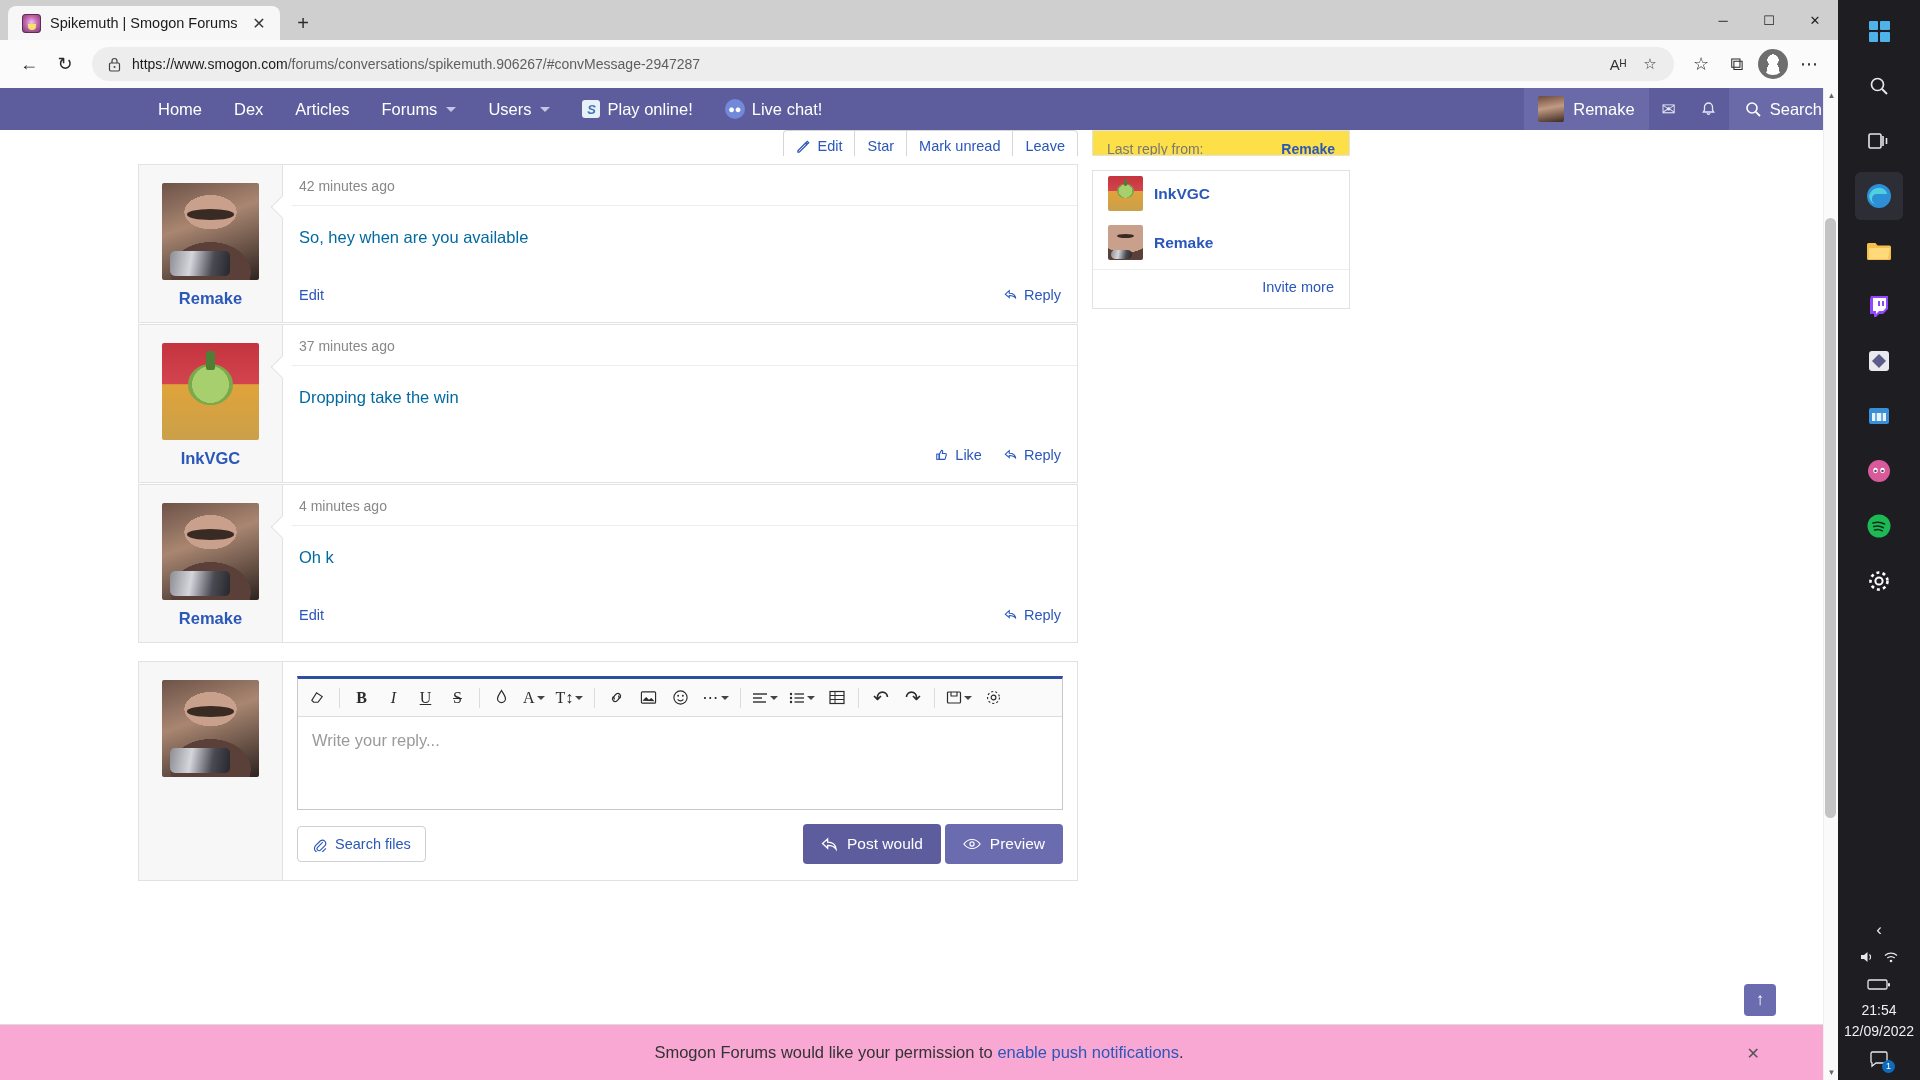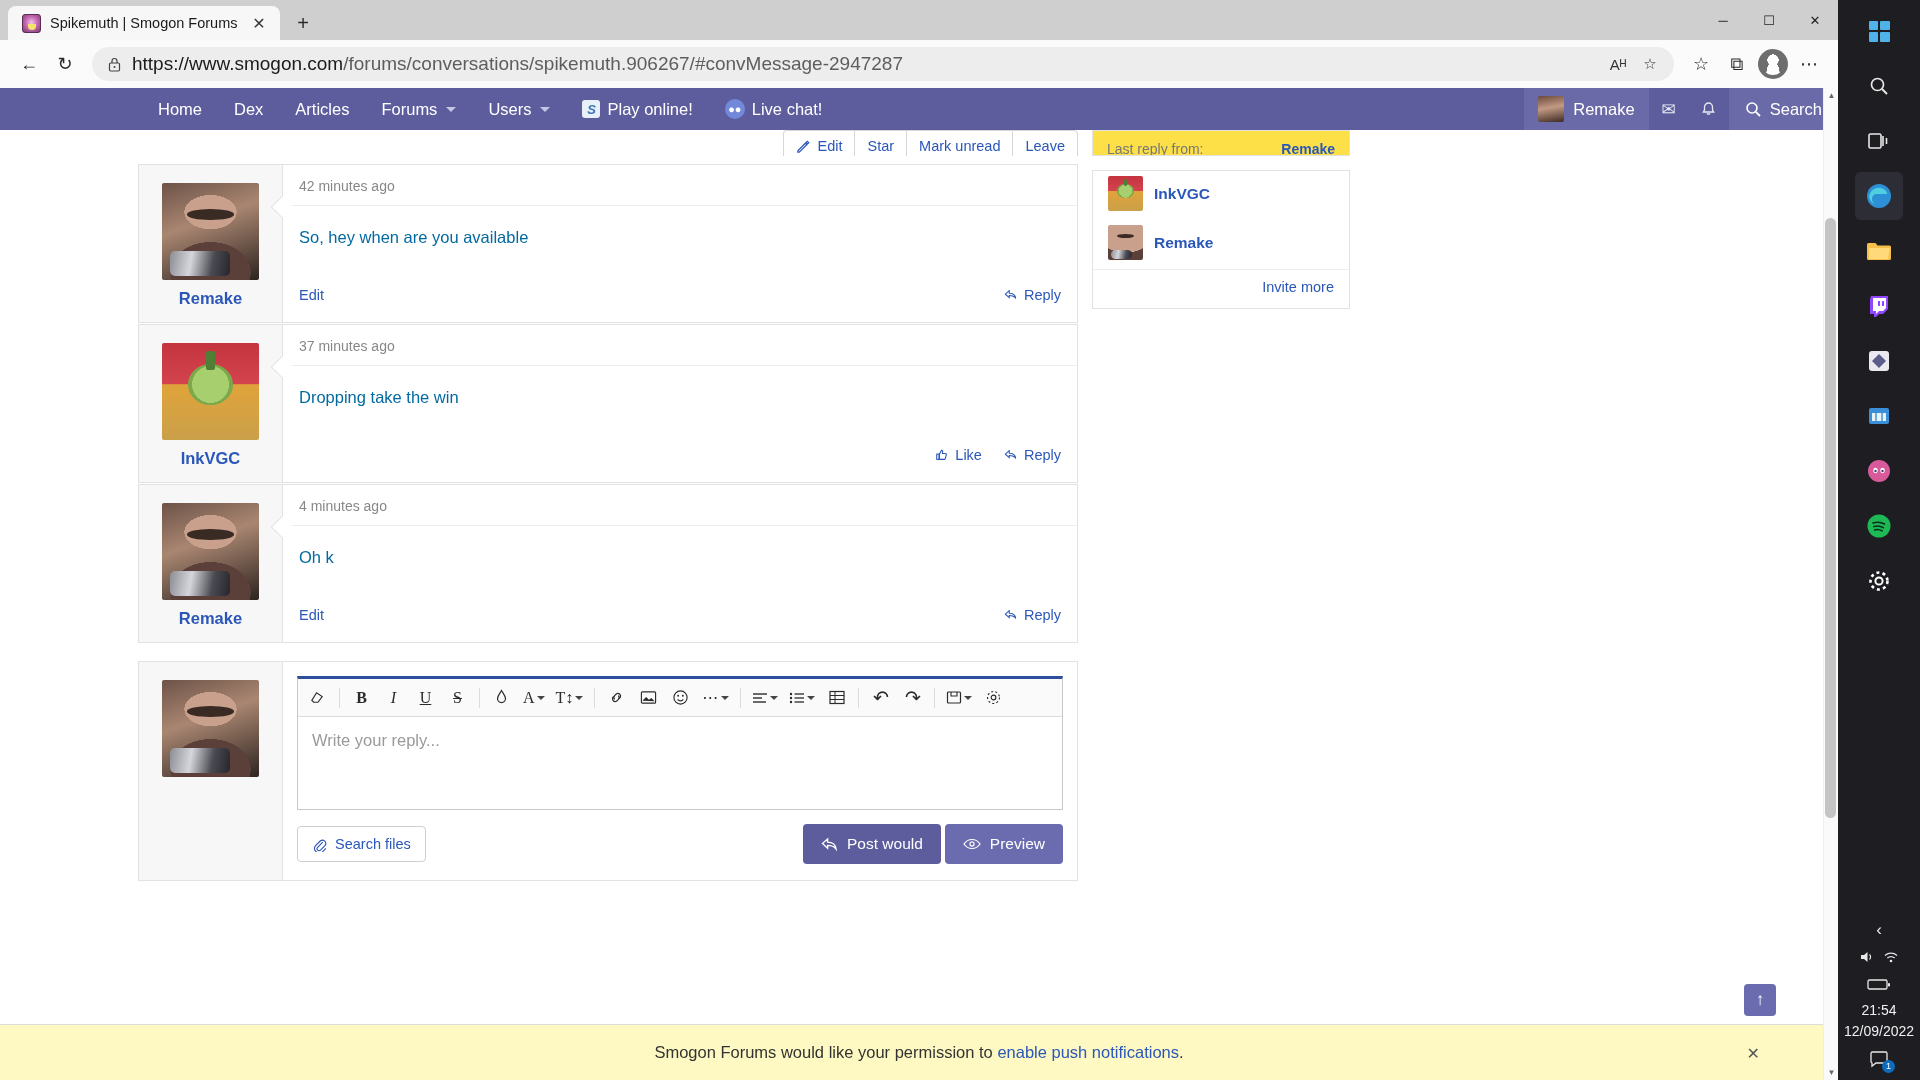--- a/index.html
+++ b/index.html
@@ -29,21 +29,21 @@
   .wc { width: 46px; height: 40px; display: flex; align-items: center; justify-content: center; font-size: 13px; color: #222; }
 
   
   .addrbar { height: 48px; background: #fbfbfb; display: flex; align-items: center; gap: 2px; padding: 0 12px; }
   .navbtn { width: 34px; height: 34px; border-radius: 4px; display: flex; align-items: center; justify-content: center; color: #2b2b2b; font-size: 18px; flex: 0 0 auto; }
   .omnibox {
     flex: 1; height: 34px; background: #ededed; border-radius: 17px;
     display: flex; align-items: center; padding: 0 10px 0 14px; gap: 10px; margin: 0 8px;
   }
   .lock-ico { width: 16px; height: 16px; flex: 0 0 auto; color: #444; display: flex; align-items: center; justify-content: center; }
-  .url { font-size: 19px; color: #5e5e5e; white-space: nowrap; overflow: hidden; flex: 1; }
+  .url { font-size: 14px; color: #5e5e5e; white-space: nowrap; overflow: hidden; flex: 1; }
   .url b { color: #1b1b1b; font-weight: 400; }
   .omni-icons { display: flex; gap: 4px; align-items: center; }
   .omni-ico { width: 28px; height: 28px; display: flex; align-items: center; justify-content: center; color: #333; font-size: 15px; position: relative; }
   .avatar-btn { width: 30px; height: 30px; border-radius: 50%; background: #6e6e6e; display: flex; align-items: center; justify-content: center; }
   .avatar-btn::after { content: ""; width: 22px; height: 22px; border-radius: 50%; background: radial-gradient(circle at 50% 32%, #fff 0 30%, transparent 31%), radial-gradient(ellipse at 50% 95%, #fff 0 42%, transparent 43%); }
 
   
   #viewport { position: absolute; left: 0; top: 88px; width: 1838px; height: 992px; background: #fff; overflow: hidden; }
 
   
@@ -116,21 +116,21 @@
   .side-top a { color: #2a57b9; font-weight: bold; }
   .side-card { background: #fff; border: 1px solid #e2e2e2; margin-top: 14px; }
   .side-title { font-size: 17.5px; color: #5d5d9e; padding: 14px 15px 10px; }
   .part-row { display: flex; align-items: center; gap: 11px; padding: 5px 15px 9px; }
   .part-av { width: 35px; height: 35px; border-radius: 2px; }
   .part-name { font-size: 15.5px; color: #2a57b9; font-weight: bold; }
   .invite { text-align: right; padding: 8px 15px 12px; border-top: 1px solid #ededed; }
   .invite a { color: #2a57b9; font-size: 14.5px; }
 
   
-  .push-banner { position: absolute; left: 0; bottom: 0; width: 1838px; height: 56px; background: #fef9c3; border-top: 1px solid #dcdcdc; display: flex; align-items: center; justify-content: center; font-size: 16.5px; color: #333; }
+  .push-banner { position: absolute; left: 0; bottom: 0; width: 1838px; height: 56px; background: #f9a8d4; border-top: 1px solid #dcdcdc; display: flex; align-items: center; justify-content: center; font-size: 16.5px; color: #333; }
   .push-banner a { color: #2a57b9; text-decoration: none; }
   .push-close { position: absolute; right: 78px; top: 50%; transform: translateY(-50%); font-size: 16px; color: #555; }
 
   
   .scrollbar { position: absolute; right: 0; top: 88px; width: 15px; height: 992px; background: #fafafa; border-left: 1px solid #eee; }
   .scroll-thumb { position: absolute; right: 2px; top: 130px; width: 11px; height: 600px; background: #c4c4c4; border-radius: 6px; }
   .scroll-arrow { position: absolute; left: 0; width: 15px; height: 15px; display: flex; align-items: center; justify-content: center; font-size: 8px; color: #666; }
 
   
   .to-top { position: absolute; right: 62px; bottom: 64px; width: 32px; height: 32px; background: #6b6bb0; border-radius: 4px; color: #fff; display: flex; align-items: center; justify-content: center; font-size: 17px; }

